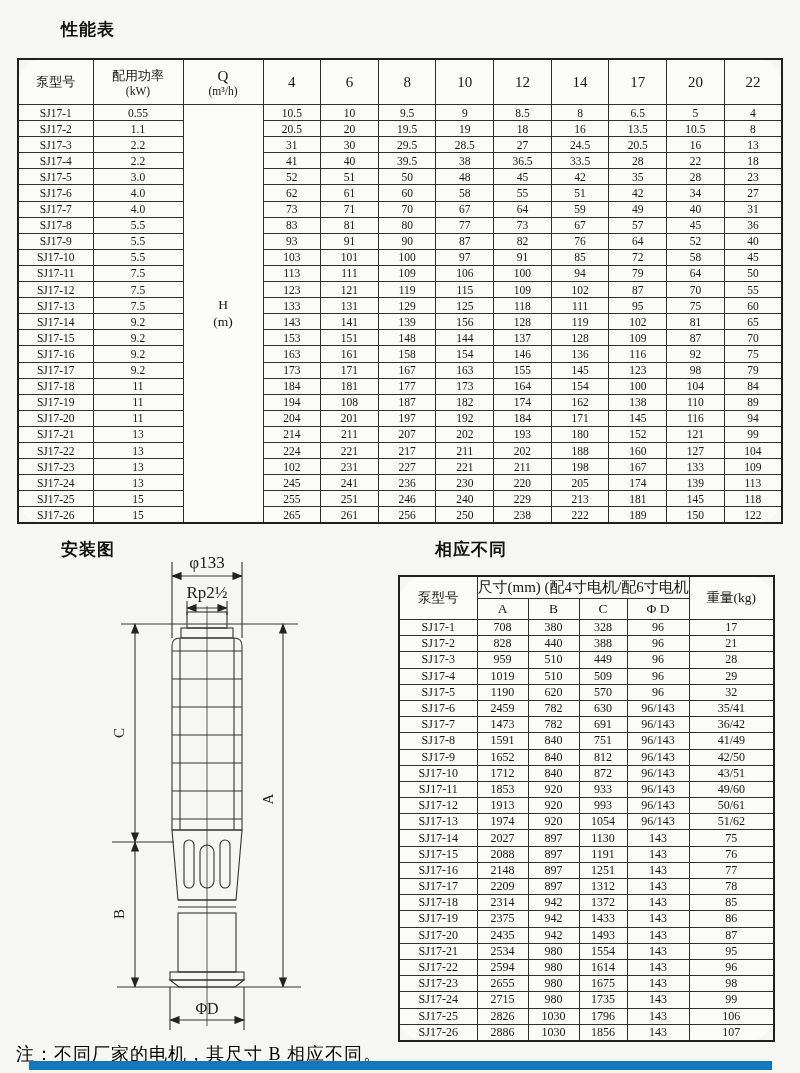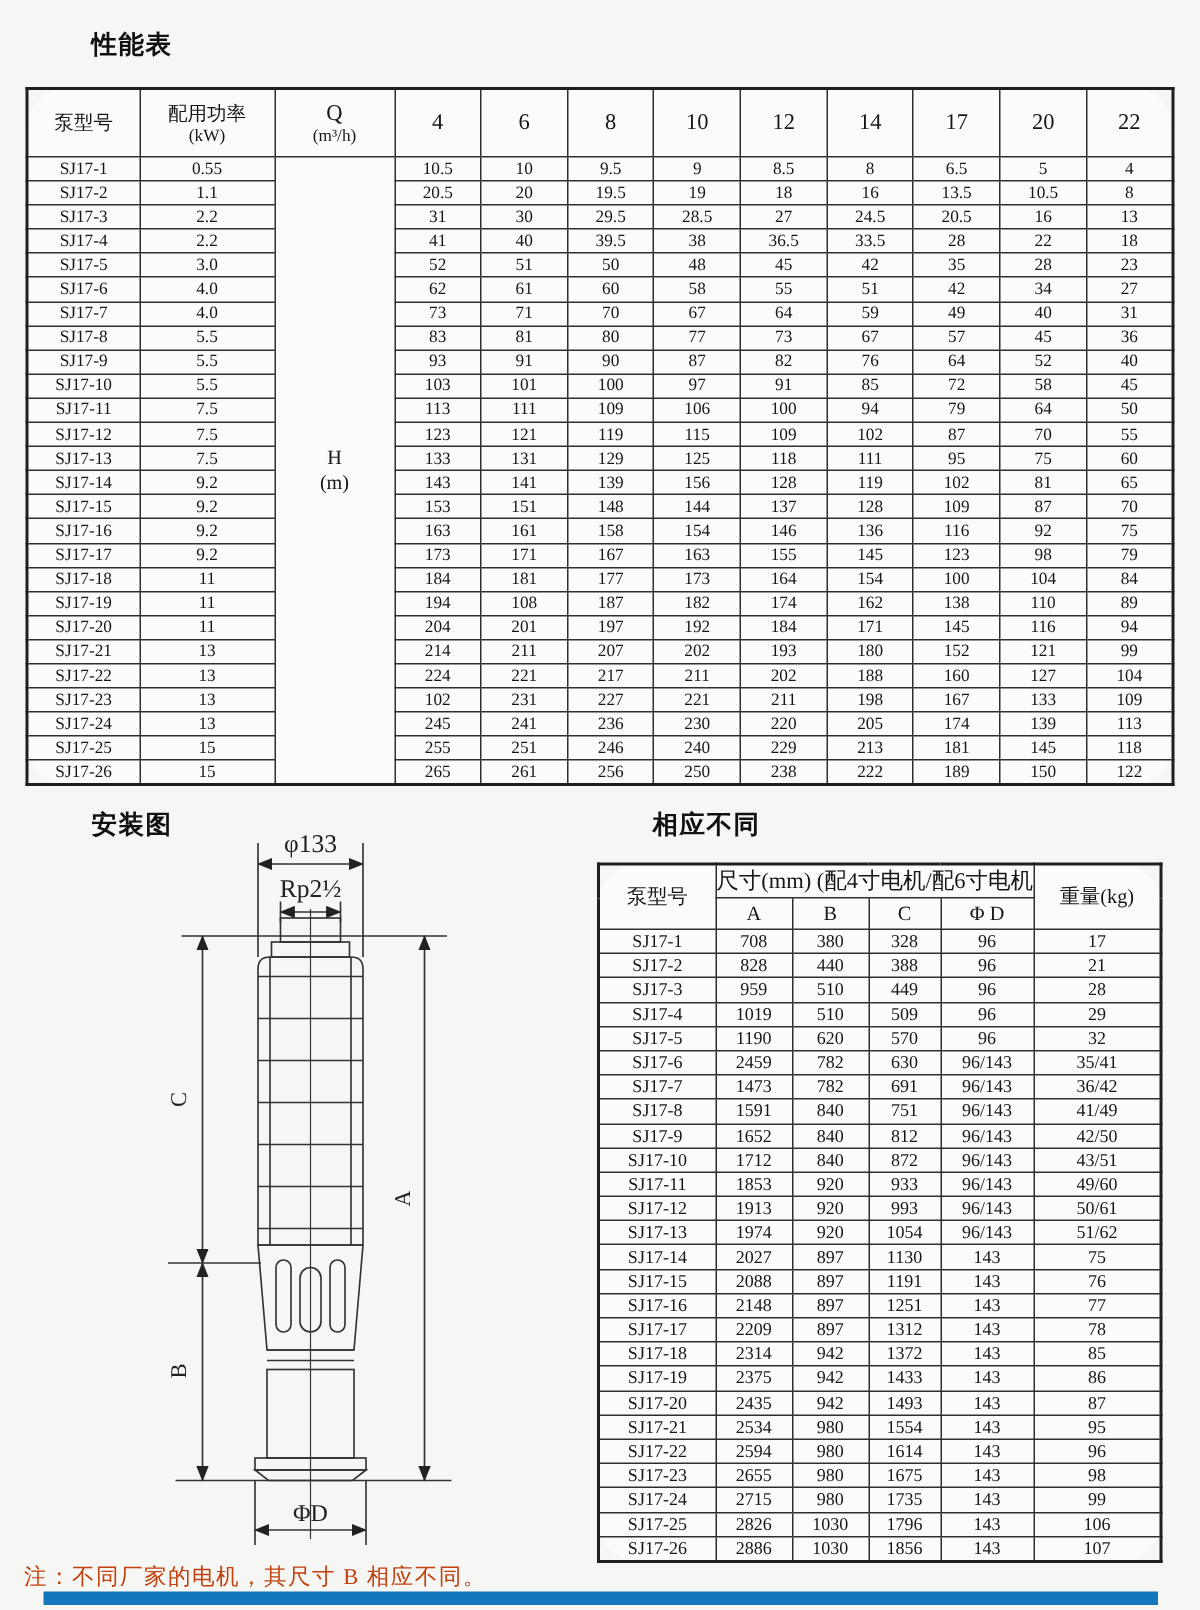--- a/index.html
+++ b/index.html
@@ -29,21 +29,21 @@
   
   .dims{position:absolute;left:398px;top:575px;width:375px;border:2px solid #1f1f1f;}
   .dims td{height:15.2px;font-size:12px;}
   .dims .th-group{height:21px;font-size:15px;}
   .dims .th-sub2{height:20px;font-size:13.5px;}
   .dims .th-cn{font-size:13.5px;}
   
   .diagram{position:absolute;left:16px;top:552px;width:374px;height:490px;}
   .diagram text{font-family:"Liberation Serif","DejaVu Serif",serif;fill:#222;}
   .note{
-    position:absolute;left:16px;top:1042px;font-size:15px;color:#c2410c;
+    position:absolute;left:16px;top:1042px;font-size:18px;color:#000000;
     font-family:"Liberation Serif","DejaVu Serif",serif;letter-spacing:1px;
   }
   .bluebar{position:absolute;left:29px;top:1061px;width:743px;height:9px;}
 </style>
 </head>
 <body>
 
 <div class="sec-title" style="left:16px;top:18px;">性能表</div>
 
 <div class="sec-title" style="left:16px;top:538px;">安装图</div>

